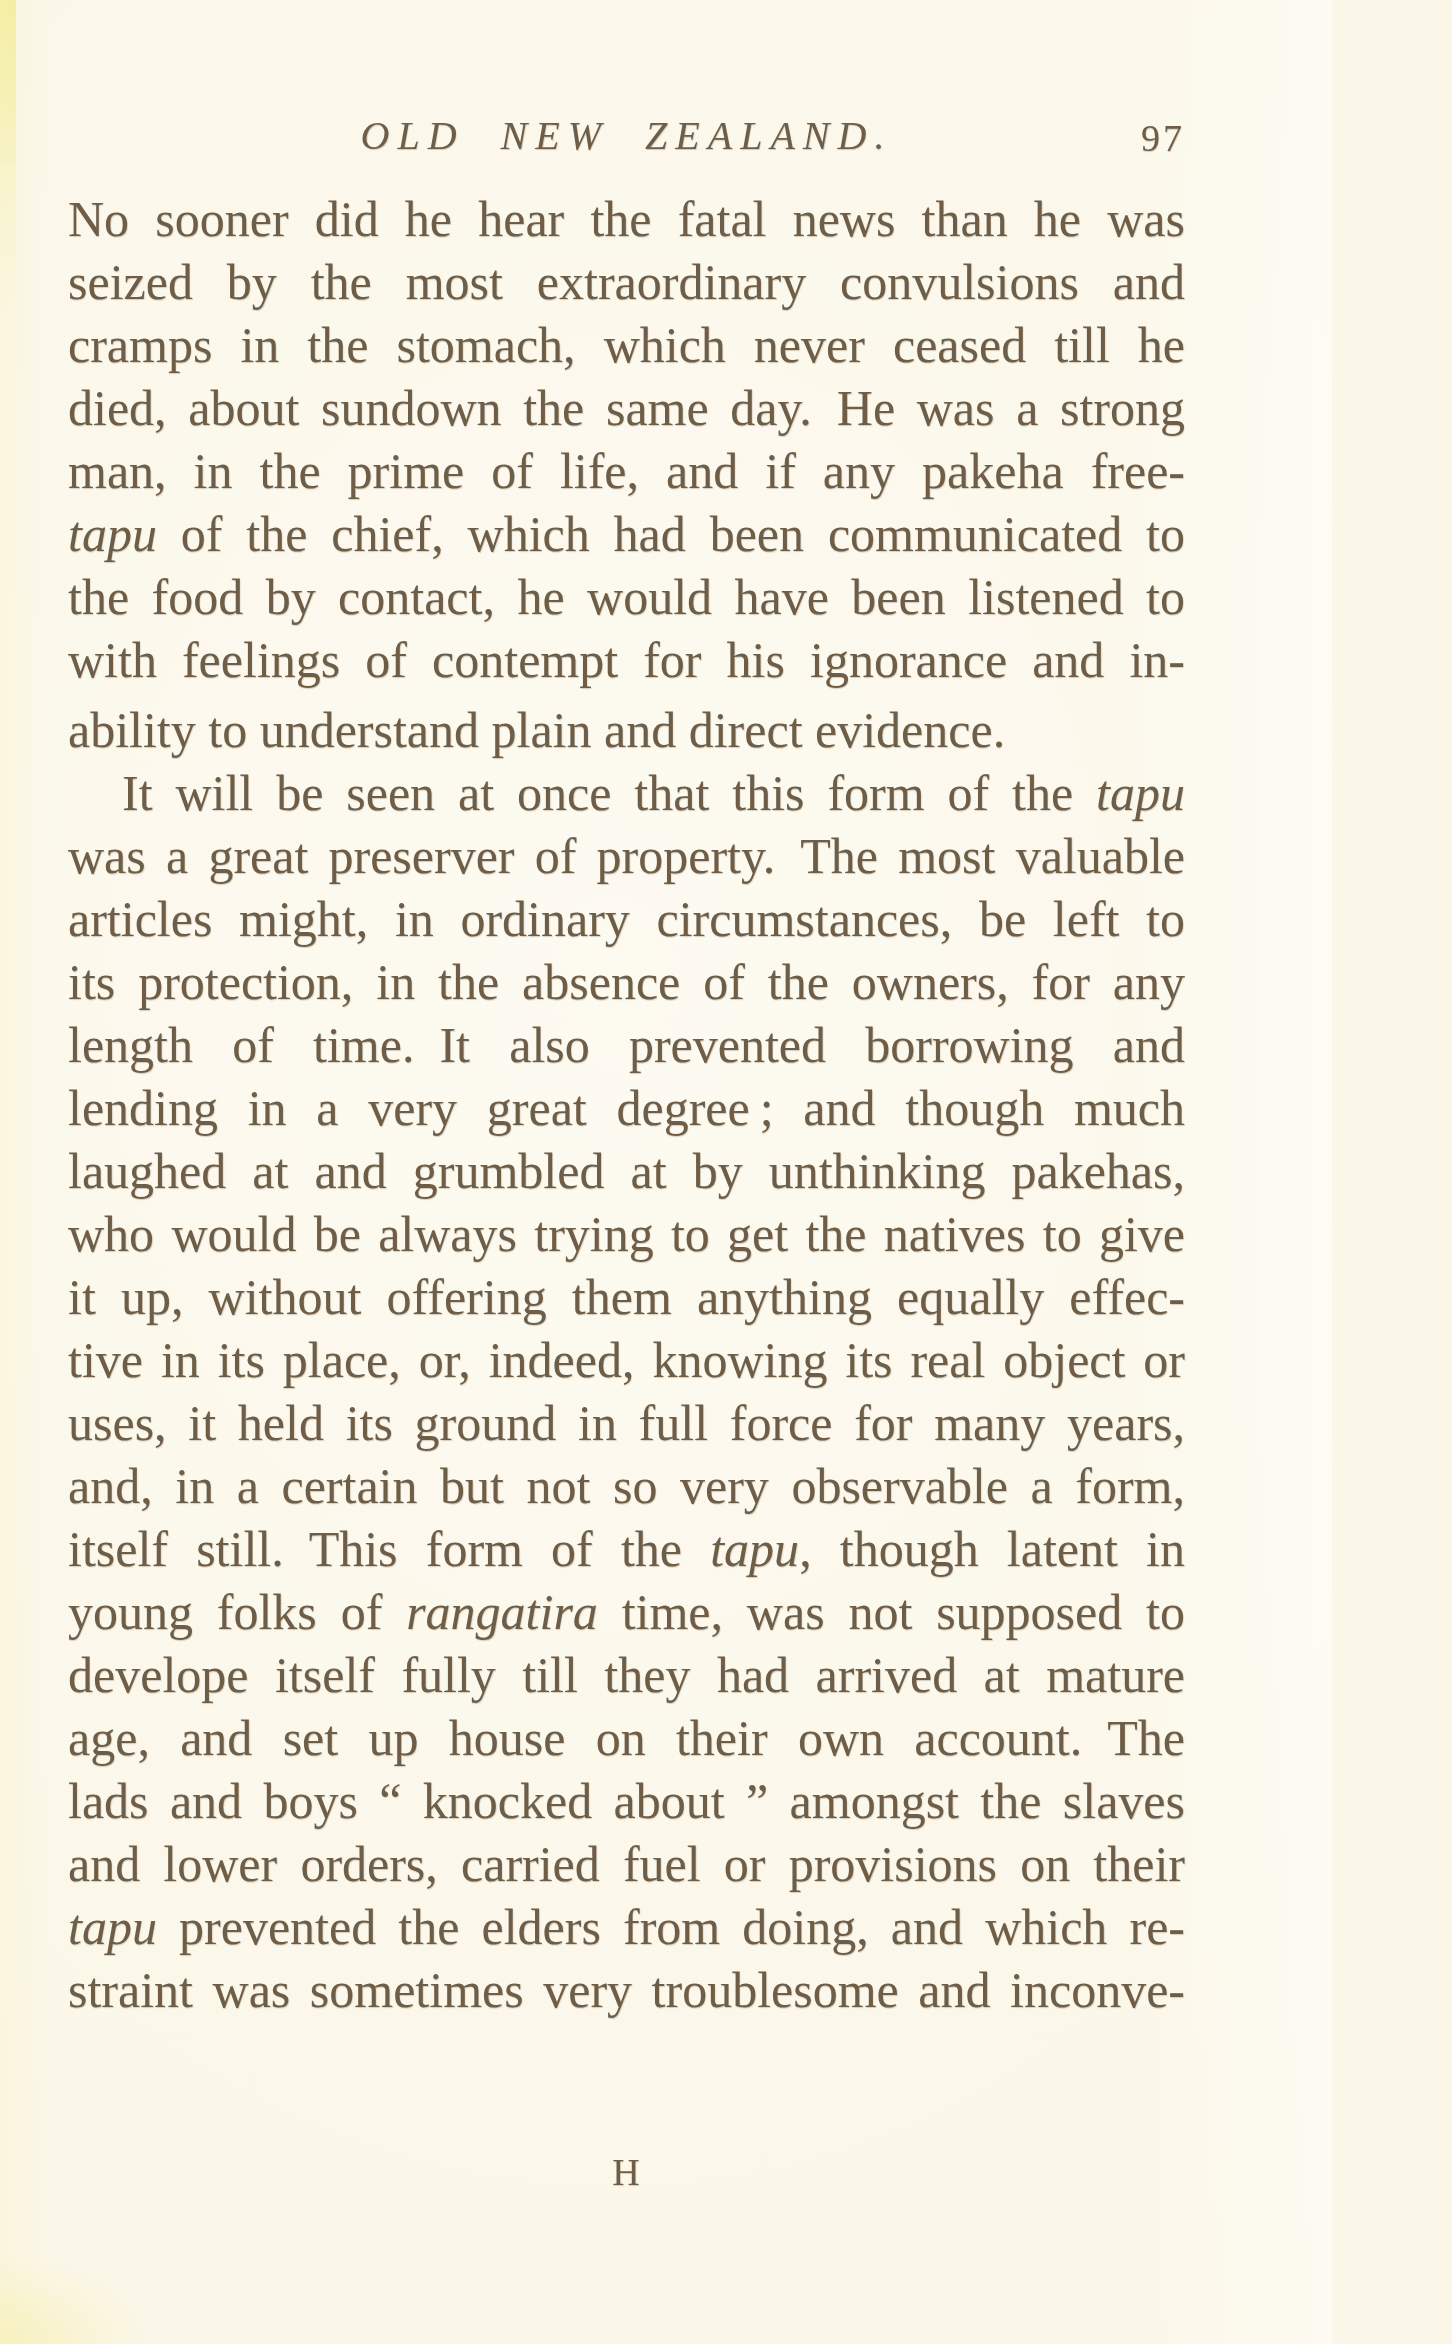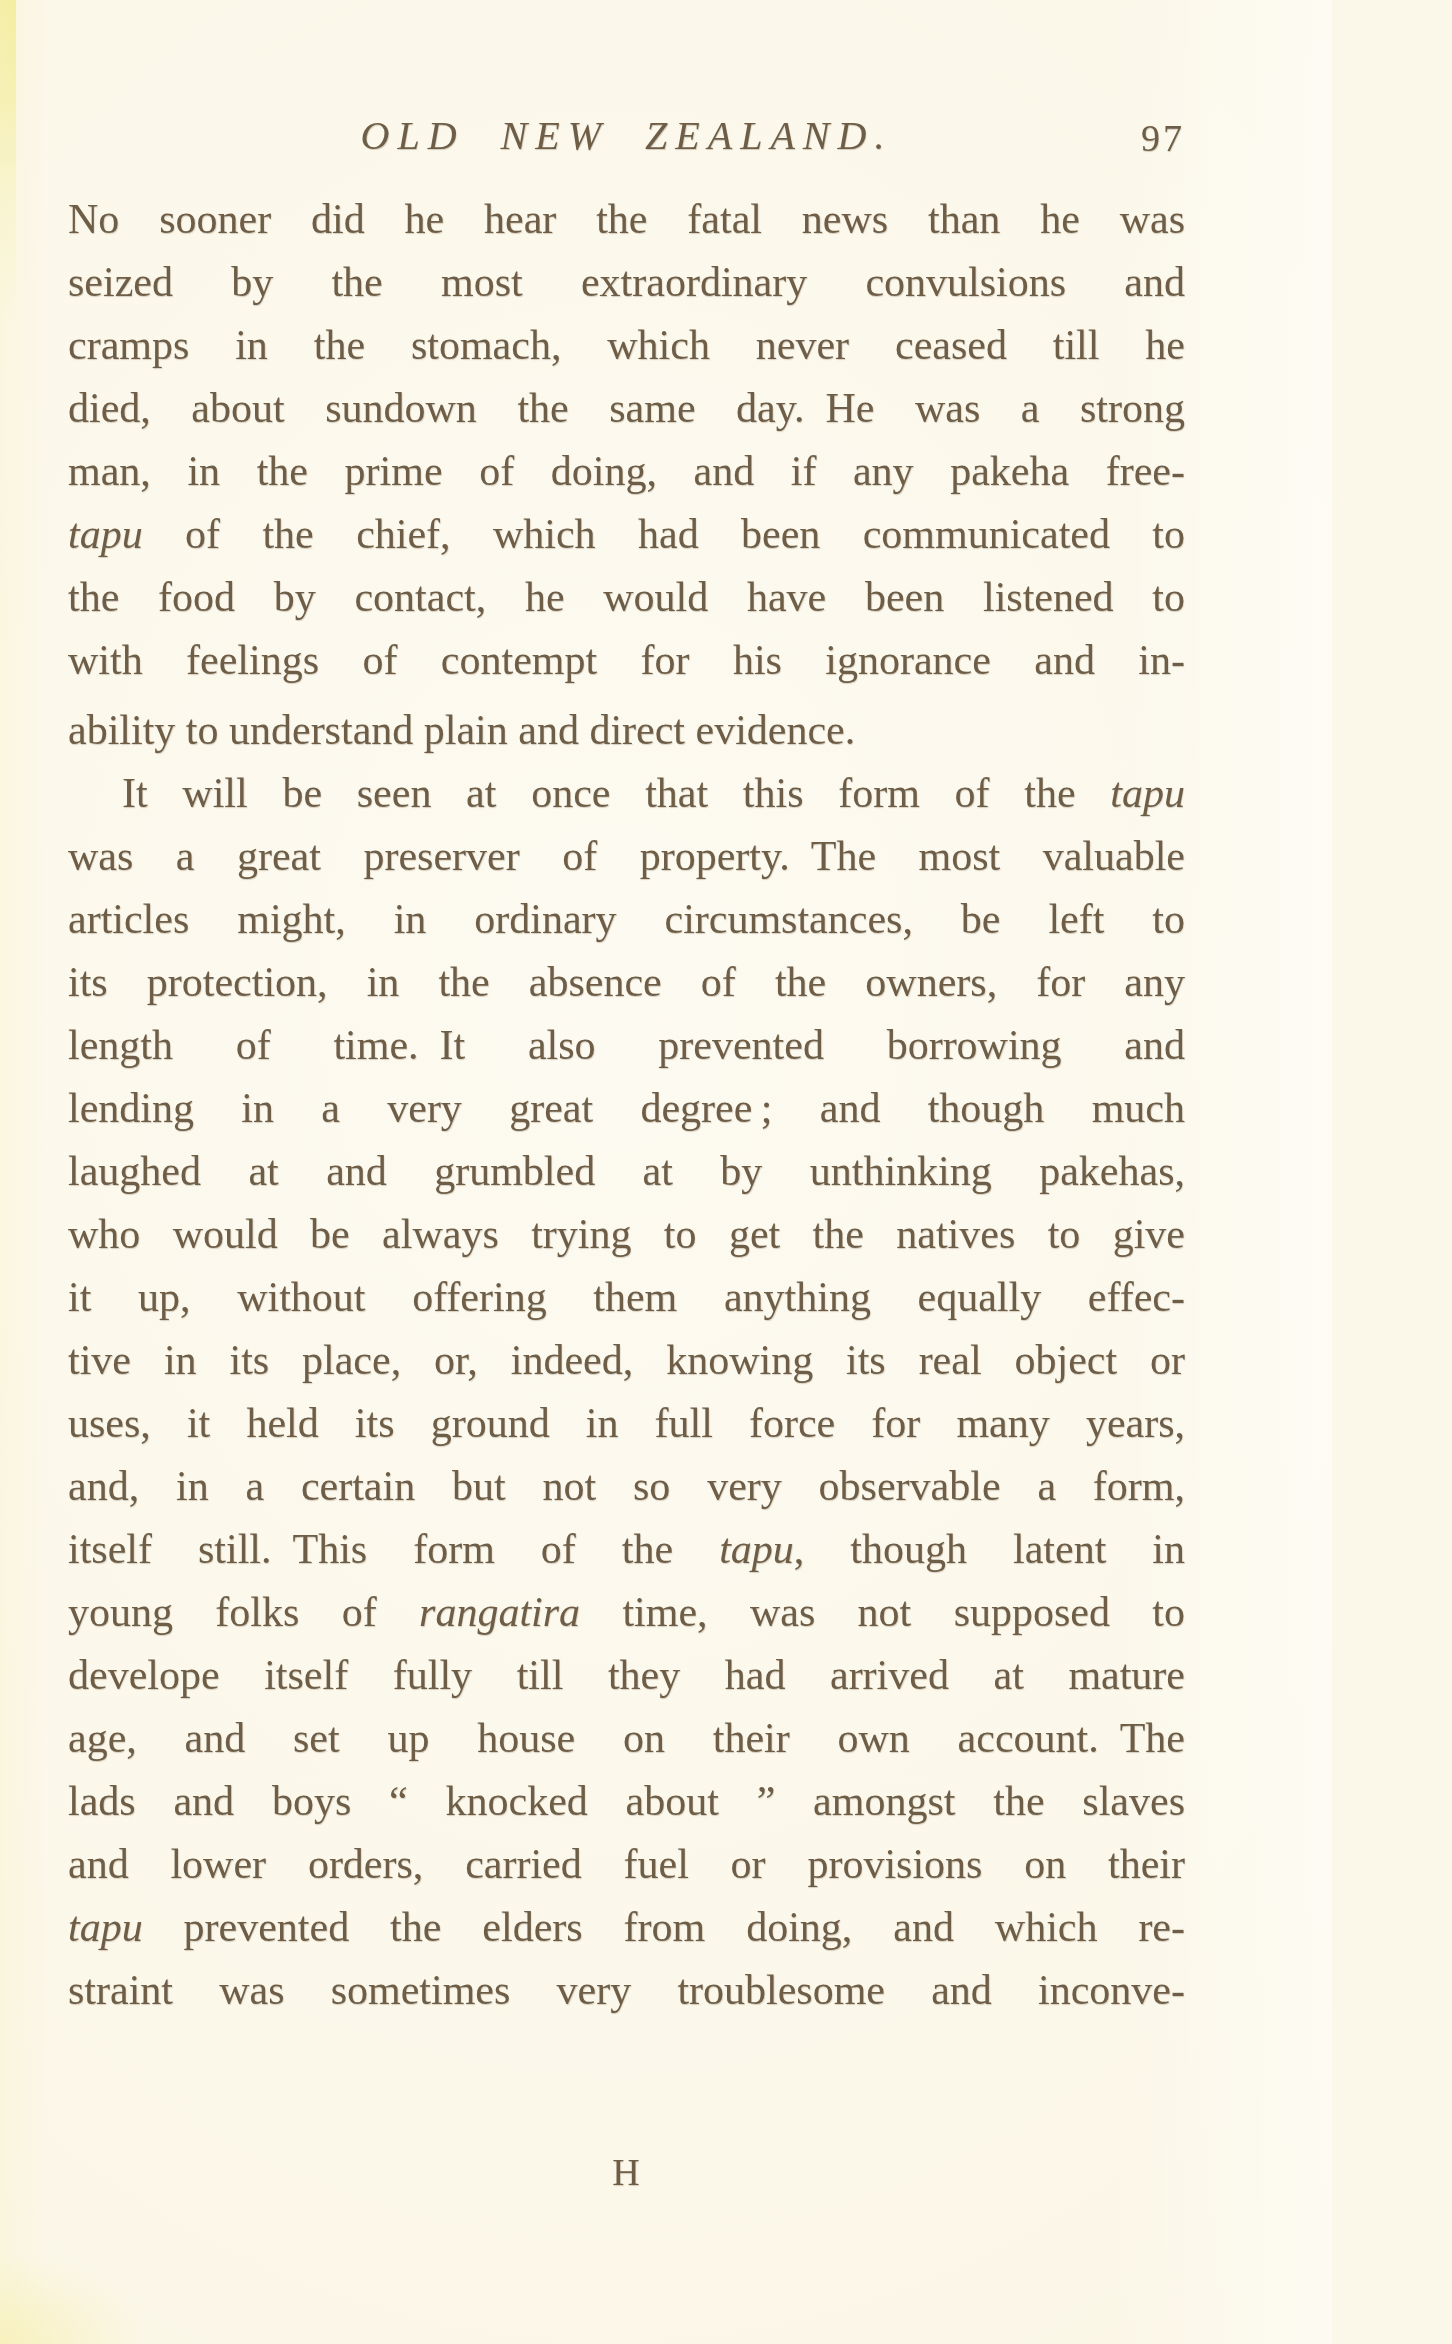--- a/index.html
+++ b/index.html
@@ -84,21 +84,21 @@
 
   .body-text {
     position: absolute;
     top: 188px;
     left: 0;
     width: 100%;
   }
   .line {
     height: 63px;
     line-height: 63px;
-    font-size: 42px;
+    font-size: 50px;
     text-align: justify;
     text-align-last: justify;
     white-space: normal;
     text-shadow: 0.6px 0.6px 1px rgba(110,94,71,0.28);
   }
   .line.last { text-align-last: left; margin-top: 7px; }
   .line.indent { text-indent: 54px; }
   .seg.it { font-style: italic; }
 
   .footer-sig {
@@ -126,21 +126,21 @@
     <div class="running-head">
       <div class="head-title">OLD NEW ZEALAND.</div>
       <div class="head-folio">97</div>
     </div>
 
     <div class="body-text" id="body-lines">
         <div class="line"><span class="seg">No sooner did he hear the fatal news than he was</span></div>
         <div class="line"><span class="seg">seized by the most extraordinary convulsions and</span></div>
         <div class="line"><span class="seg">cramps in the stomach, which never ceased till he</span></div>
         <div class="line"><span class="seg">died, about sundown the same day. He was a strong</span></div>
-        <div class="line"><span class="seg">man, in the prime of doing, and if any pakeha free-</span></div>
+        <div class="line"><span class="seg">man, in the prime of life, and if any pakeha free-</span></div>
         <div class="line"><span class="seg it">tapu</span><span class="seg"> of the chief, which had been communicated to</span></div>
         <div class="line"><span class="seg">the food by contact, he would have been listened to</span></div>
         <div class="line"><span class="seg">with feelings of contempt for his ignorance and in-</span></div>
         <div class="line last"><span class="seg">ability to understand plain and direct evidence.</span></div>
         <div class="line indent"><span class="seg">It will be seen at once that this form of the </span><span class="seg it">tapu</span></div>
         <div class="line"><span class="seg">was a great preserver of property. The most valuable</span></div>
         <div class="line"><span class="seg">articles might, in ordinary circumstances, be left to</span></div>
         <div class="line"><span class="seg">its protection, in the absence of the owners, for any</span></div>
         <div class="line"><span class="seg">length of time. It also prevented borrowing and</span></div>
         <div class="line"><span class="seg">lending in a very great degree ; and though much</span></div>

